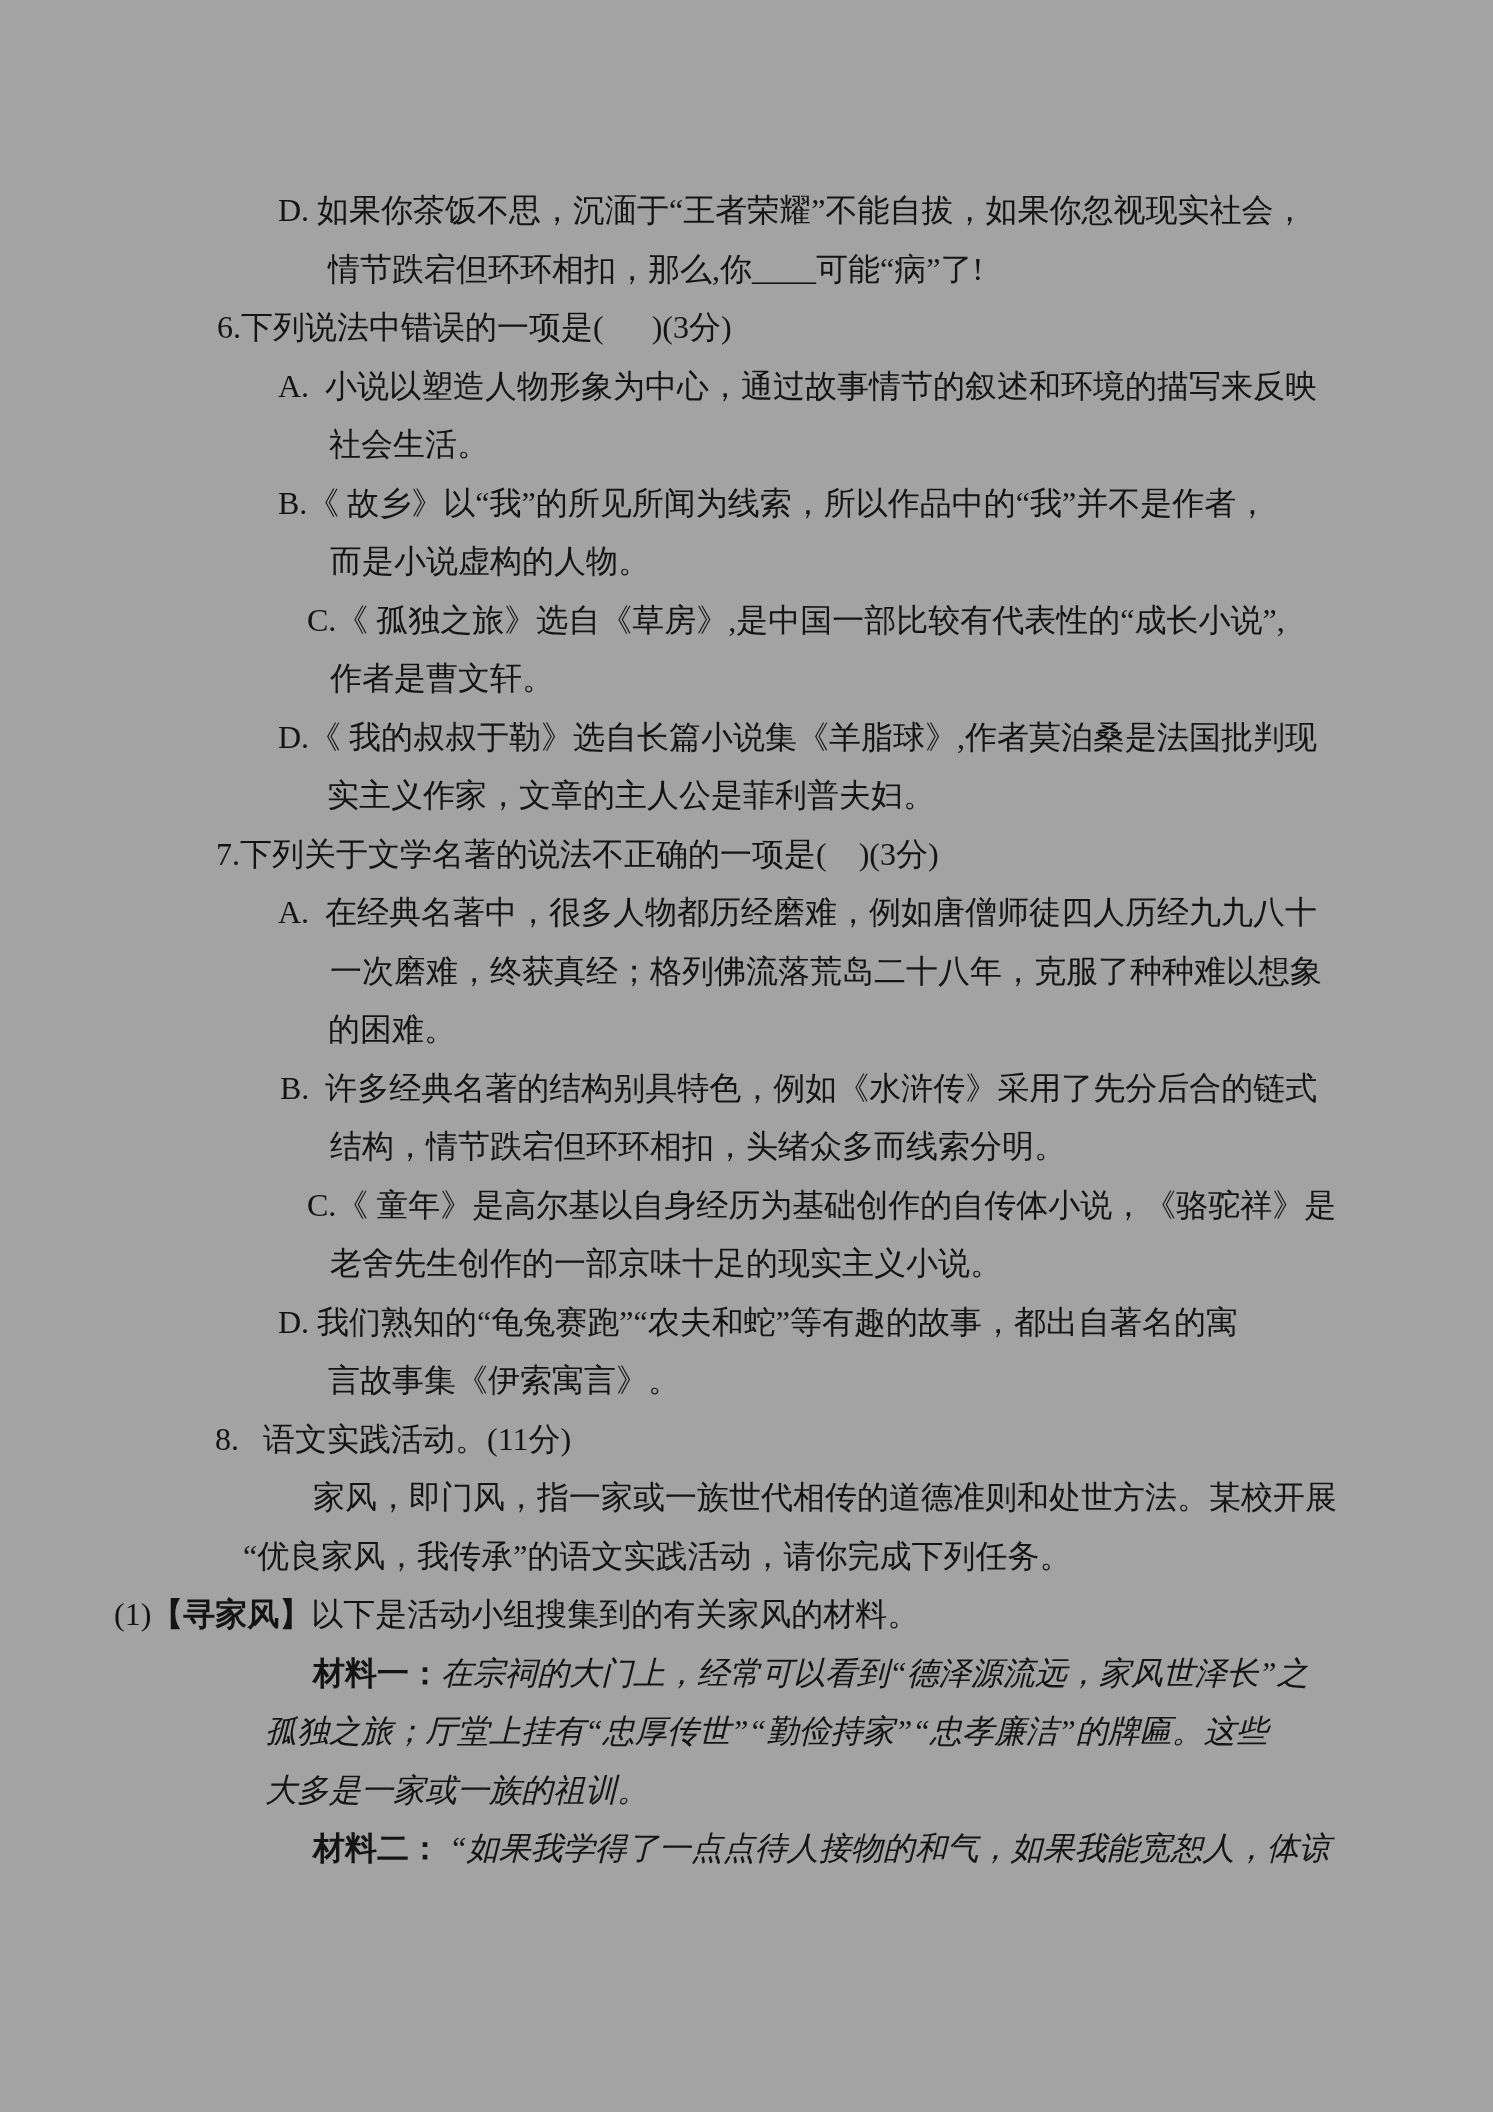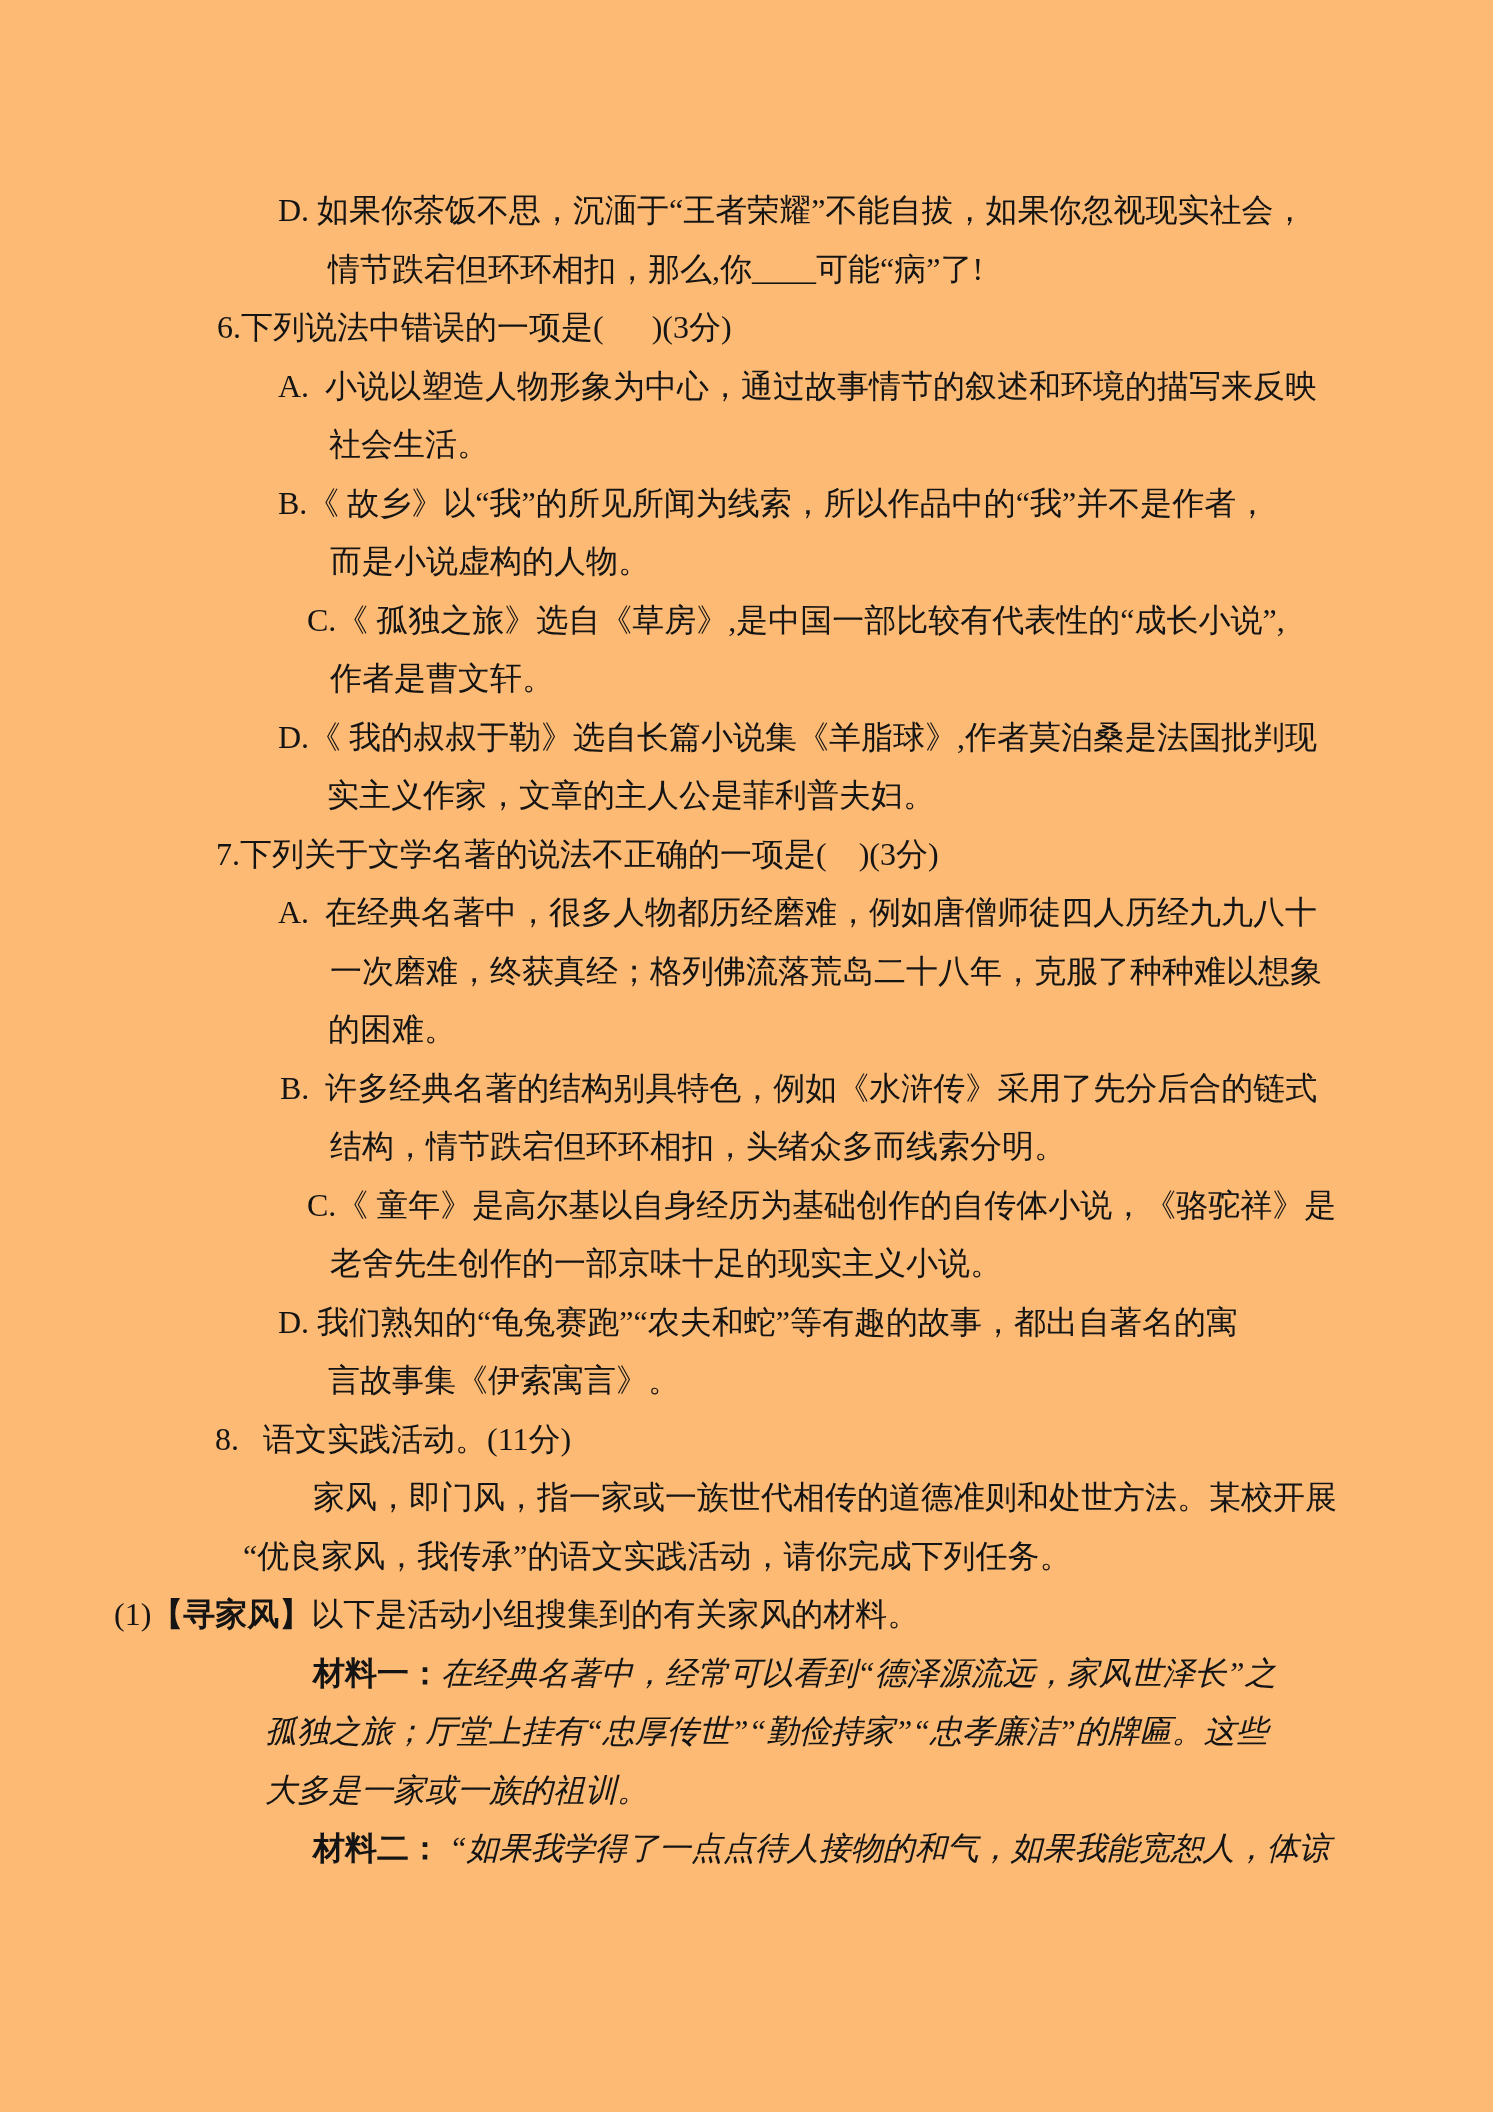--- a/index.html
+++ b/index.html
@@ -4,21 +4,21 @@
 <style>
   html, body {
     margin: 0;
     padding: 0;
     background: #ffffff;
   }
   .page {
     position: relative;
     width: 1493px;
     height: 2112px;
-    background: #fdba74;
+    background: #a3a3a3;
     overflow: hidden;
     font-family: "Liberation Serif", "DejaVu Serif", serif;
     font-size: 32px;
     color: #141414;
   }
   .text-block {
     padding-top: 181px;
   }
   .line {
     height: 58.5px;
@@ -63,18 +63,18 @@
       <div class="line" style="padding-left: 280px;"><span class="s-song">B.  许多经典名著的结构别具特色，例如《水浒传》采用了先分后合的链式</span></div>
       <div class="line" style="padding-left: 330px;"><span class="s-song">结构，情节跌宕但环环相扣，头绪众多而线索分明。</span></div>
       <div class="line" style="padding-left: 307px;"><span class="s-song">C.《 童年》是高尔基以自身经历为基础创作的自传体小说，《骆驼祥》是</span></div>
       <div class="line" style="padding-left: 330px;"><span class="s-song">老舍先生创作的一部京味十足的现实主义小说。</span></div>
       <div class="line" style="padding-left: 278px;"><span class="s-song">D. 我们熟知的“龟兔赛跑”“农夫和蛇”等有趣的故事，都出自著名的寓</span></div>
       <div class="line" style="padding-left: 328px;"><span class="s-song">言故事集《伊索寓言》。</span></div>
       <div class="line" style="padding-left: 215px;"><span class="s-song">8.   语文实践活动。(11分)</span></div>
       <div class="line" style="padding-left: 313px;"><span class="s-song">家风，即门风，指一家或一族世代相传的道德准则和处世方法。某校开展</span></div>
       <div class="line" style="padding-left: 243px;"><span class="s-song">“优良家风，我传承”的语文实践活动，请你完成下列任务。</span></div>
       <div class="line" style="padding-left: 114px;"><span class="s-song">(1)</span><span class="s-hei">【寻家风】</span><span class="s-song">以下是活动小组搜集到的有关家风的材料。</span></div>
-      <div class="line" style="padding-left: 313px;"><span class="s-hei">材料一：</span><span class="s-kai">在经典名著中，经常可以看到“德泽源流远，家风世泽长”之</span></div>
+      <div class="line" style="padding-left: 313px;"><span class="s-hei">材料一：</span><span class="s-kai">在宗祠的大门上，经常可以看到“德泽源流远，家风世泽长”之</span></div>
       <div class="line" style="padding-left: 265px;"><span class="s-kai">孤独之旅；厅堂上挂有“忠厚传世”“勤俭持家”“忠孝廉洁”的牌匾。这些</span></div>
       <div class="line" style="padding-left: 265px;"><span class="s-kai">大多是一家或一族的祖训。</span></div>
       <div class="line" style="padding-left: 313px;"><span class="s-hei">材料二：</span><span class="s-kai"> “如果我学得了一点点待人接物的和气，如果我能宽恕人，体谅</span></div>
     </div>
 </div>
 
 </body></html>

